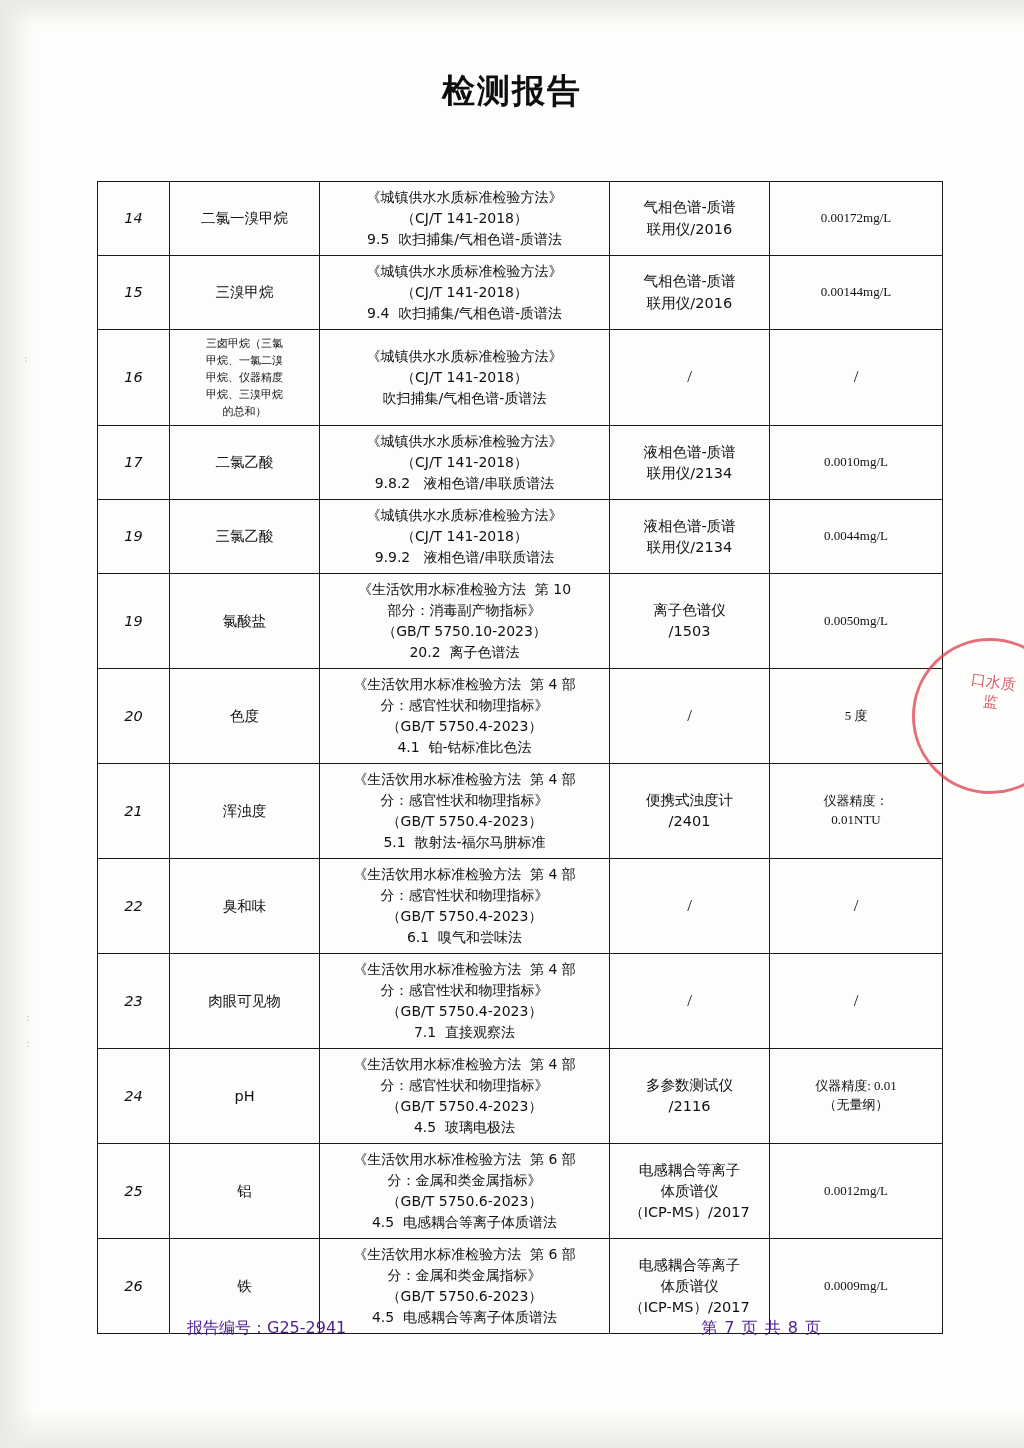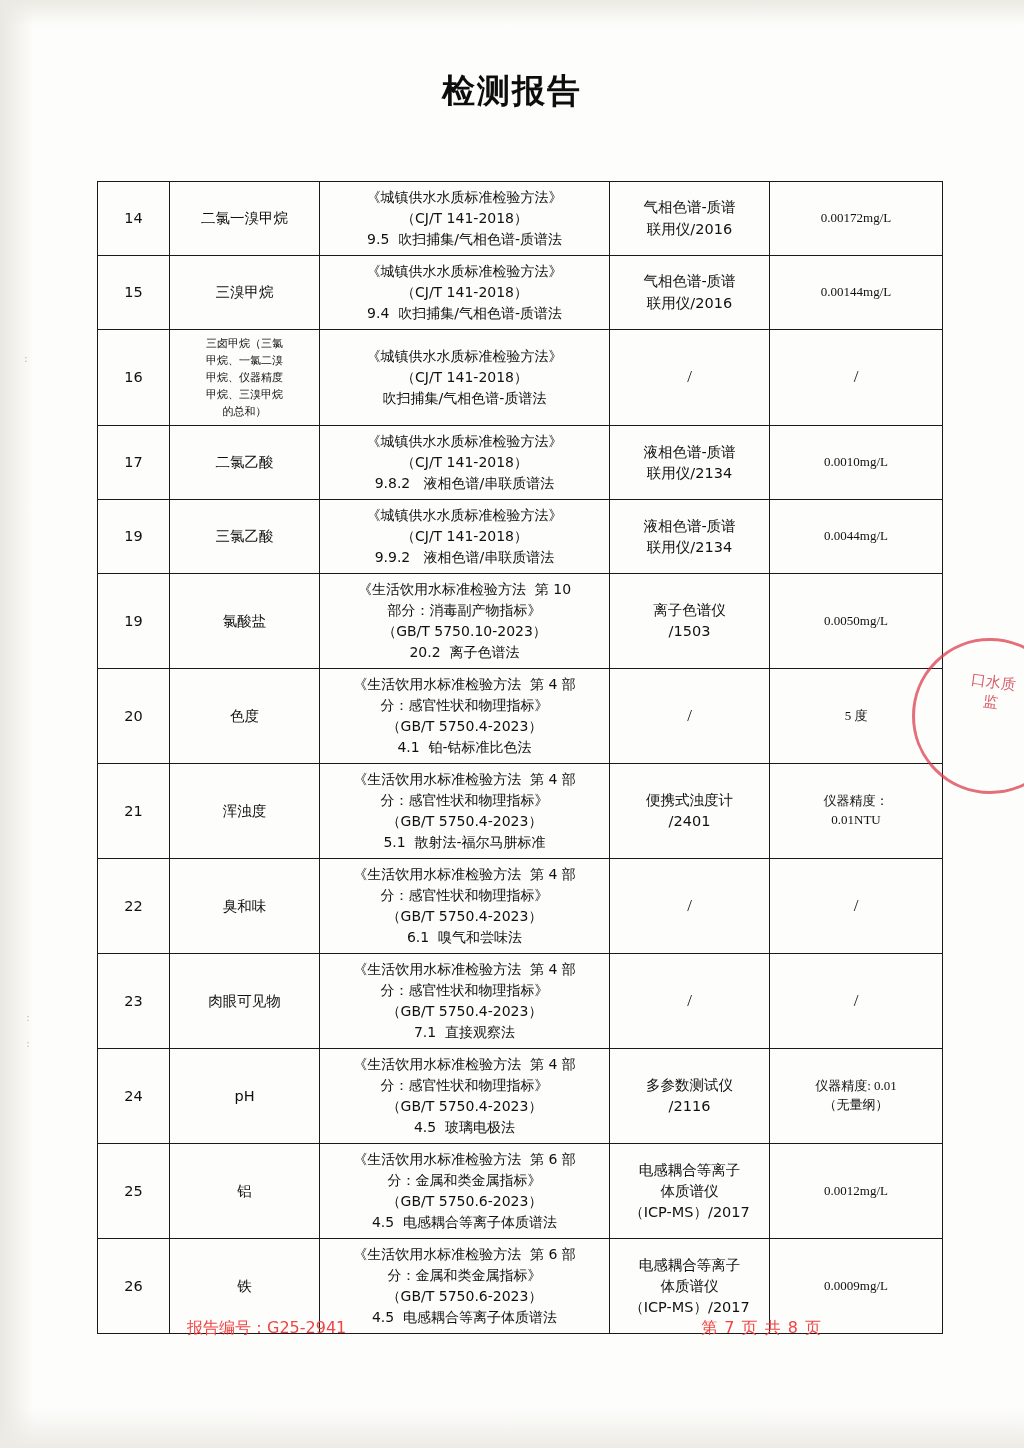--- a/index.html
+++ b/index.html
@@ -79,21 +79,21 @@
   table.report td {
     border: 1.5px solid #1a1a1a;
     text-align: center;
     vertical-align: middle;
     font-family: "DejaVu Sans", sans-serif;
     font-size: 14.5px;
     color: #101010;
     padding: 5px 4px;
     line-height: 1.45;
   }
-  .col-no    { width: 72px; font-family: "Liberation Serif", serif; font-size: 16px; }
+  .col-no    { width: 72px; font-family: "Liberation Serif", serif; font-size: 16px; font-style: italic; }
   .col-item  { width: 150px; }
   .col-method{ width: 290px; }
   .col-instr { width: 160px; }
   .col-limit { width: 173px; }
 
   .method-cell {
     font-size: 14px;
     line-height: 1.5;
   }
   .method-cell .ln {
@@ -118,21 +118,21 @@
 
   .footer {
     position: absolute;
     left: 97px;
     right: 82px;
     top: 1318px;
     display: flex;
     justify-content: space-between;
     font-family: "DejaVu Sans", sans-serif;
     font-size: 16px;
-    color: #ef4444;
+    color: #4c1d95;
   }
   .footer .report-no {
     padding-left: 90px;
   }
   .footer .page-no {
     padding-right: 120px;
     letter-spacing: 1px;
   }
 
   

